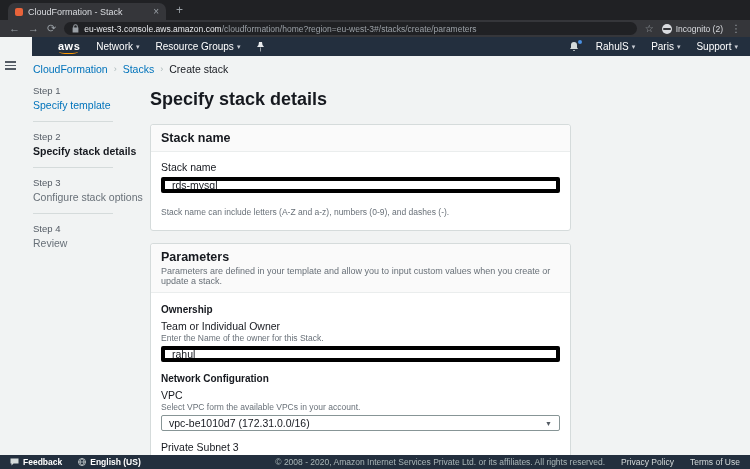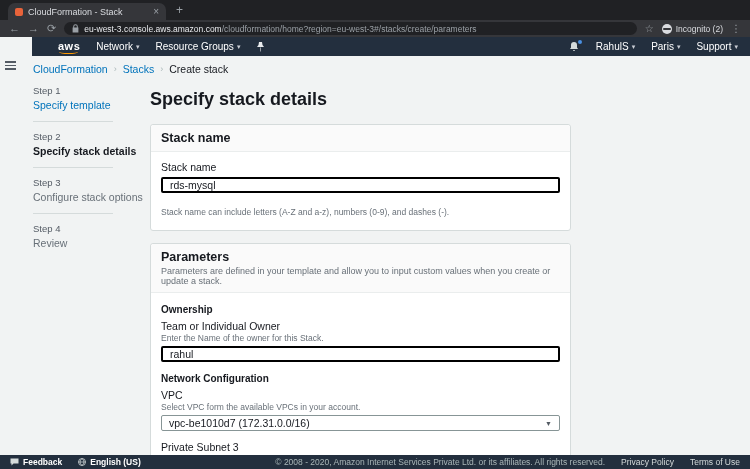--- a/index.html
+++ b/index.html
@@ -64,21 +64,21 @@
   .page-title { font-size:18px; font-weight:bold; color:#16191f; margin:4px 0 14px; }
 
   .card { background:#ffffff; border:1px solid #d5dbdb; border-radius:3px; margin-bottom:12px; }
   .card-header { background:#fafafa; border-bottom:1px solid #eaeded; padding:6px 10px; border-radius:3px 3px 0 0; }
   .card-title { font-size:12.5px; font-weight:bold; color:#16191f; }
   .card-desc { font-size:9px; color:#687078; margin-top:2px; }
   .card-body { padding:9px 10px 13px; }
 
   .field-label { font-size:10.5px; color:#16191f; }
   .field-hint { font-size:8.5px; color:#687078; margin-top:1px; }
-  .text-input { width:100%; height:16px; border:2px solid #000000; border-radius:2px; background:#fff;
+  .text-input { width:100%; height:16px; border:4px solid #000000; border-radius:2px; background:#fff;
                 font-family:"Liberation Sans", sans-serif; font-size:10.5px; color:#16191f; padding:0 7px; outline:none; }
   .hint-below { margin-top:14px; }
   .group-heading { font-size:10px; font-weight:bold; color:#16191f; margin:11px 0 5px; }
   .group-heading:first-child { margin-top:2px; }
   .field { margin-bottom:10px; }
   .field .text-input, .field .select { margin-top:3px; }
   .select { width:100%; height:16px; border:1px solid #879596; border-radius:2px; background:#fff;
             display:flex; align-items:center; justify-content:space-between; padding:0 7px; font-size:10.5px;
             color:#16191f; cursor:pointer; }
   .select .sel-caret { font-size:7px; color:#545b64; }

